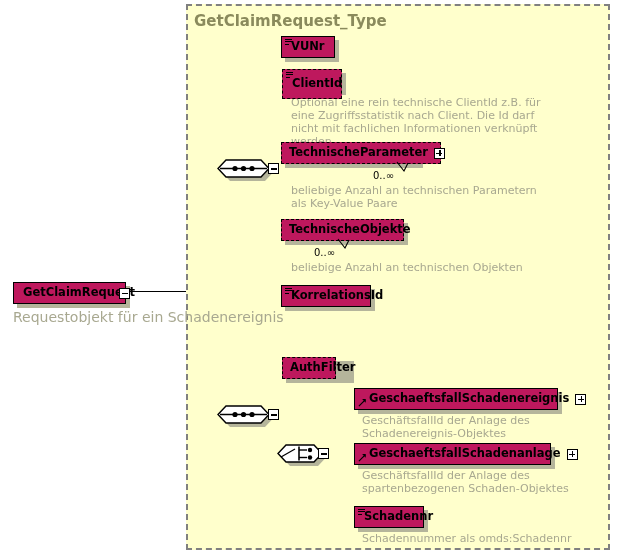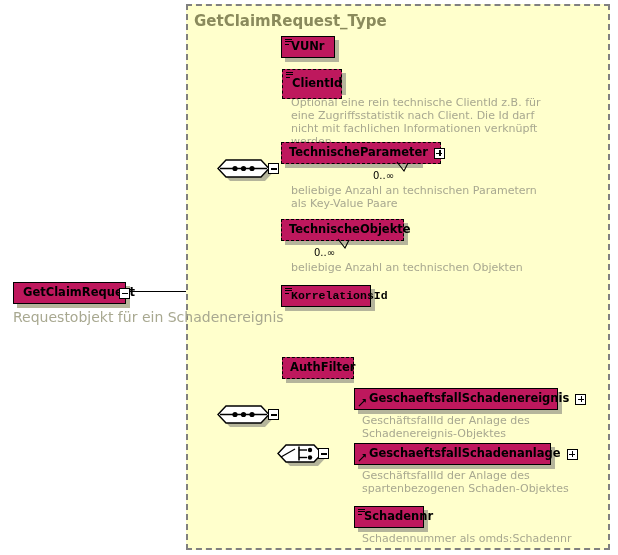--- a/index.html
+++ b/index.html
@@ -247,31 +247,31 @@
   <div class="nodebox optional" style="left:281px;top:219px;width:123px;height:22px;padding-left:7px;">
     <span class="lbl">TechnischeObjekte</span>
   </div>
   <svg style="position:absolute;left:336px;top:237px;z-index:4;" width="16" height="14">
     <path d="M2,2 L9,11 L13,3" fill="none" stroke="#000" stroke-width="1.1"></path>
   </svg>
   <div class="occ" style="left:314px;top:247px;">0..∞</div>
   <div class="doc" style="left:291px;top:261px;width:260px;">beliebige Anzahl an technischen Objekten</div>
 
   <div class="boxshadow" style="left:285px;top:289px;width:90px;height:22px;"></div>
-  <div class="nodebox" style="left:281px;top:285px;width:90px;height:22px;font-family:Liberation Mono, monospace;">
+  <div class="nodebox" style="left:281px;top:285px;width:90px;height:22px;">
     <span class="seqmark">
         <i></i>
         <i></i>
         <i></i>
       </span>
     <span class="lbl">KorrelationsId</span>
   </div>
 
   <div class="boxshadow" style="left:286px;top:361px;width:68px;height:22px;"></div>
-  <div class="nodebox optional" style="left:282px;top:357px;width:72px;height:22px;padding-left:7px;">
+  <div class="nodebox optional" style="left:282px;top:357px;width:54px;height:22px;padding-left:7px;">
     <span class="lbl">AuthFilter</span>
   </div>
 
   <div class="boxshadow" style="left:358px;top:392px;width:204px;height:22px;"></div>
   <div class="nodebox" style="left:354px;top:388px;width:204px;height:22px;padding-left:14px;">
     <svg class="refmark" viewBox="0 0 10 10" width="9" height="9">
       <path d="M1,9 L8,2" stroke="#000" stroke-width="1.3" fill="none"></path>
       <path d="M8.6,1.2 L8.6,5.4 L4.6,1.2 Z" fill="#000"></path>
     </svg>
     <span class="lbl">GeschaeftsfallSchadenereignis</span>

